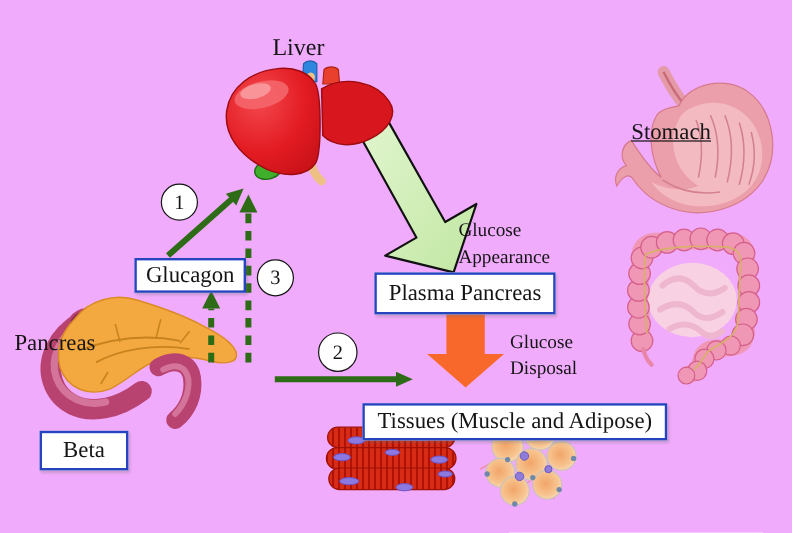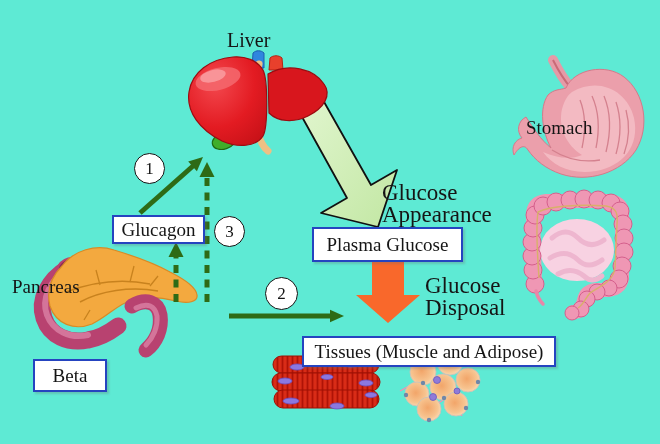--- a/index.html
+++ b/index.html
@@ -1,20 +1,20 @@
 <!DOCTYPE html>
 <html><head>
 <meta charset="utf-8">
 <style>
   html,body{margin:0;padding:0;background:#fff;}
-  .canvas{position:relative;width:660px;height:444px;background:#5eead4;
+  .canvas{position:relative;width:660px;height:444px;background:#f0abfc;
           font-family:"Liberation Serif",serif;color:#151515;overflow:hidden;}
   .art{position:absolute;left:0;top:0;}
   .lbl{position:absolute;font-size:19px;white-space:nowrap;}
-  .lbl2{position:absolute;font-size:23px;line-height:22px;white-space:nowrap;}
+  .lbl2{position:absolute;font-size:16px;line-height:22px;white-space:nowrap;}
   .bx{position:absolute;background:#fff;border:2px solid #2544c0;
       display:flex;align-items:center;justify-content:center;font-size:19px;
       box-shadow:1.5px 2px 2px rgba(110,110,110,.30);}
   .circ{position:absolute;width:29px;height:29px;border:1.6px solid #141414;border-radius:50%;
         background:#fff;display:flex;align-items:center;justify-content:center;font-size:17px;}
 </style>
 </head>
 <body>
 
 <div class="canvas">
@@ -179,34 +179,34 @@
         <polygon points="176,242 168.5,257 183.5,257" stroke="none"></polygon>
       </g>
       <g>
         <line x1="229" y1="316" x2="331" y2="316" stroke-width="5"></line>
         <polygon points="344,316 330,309.8 330,322.2" stroke="none"></polygon>
       </g>
     </g>
   </svg>
 
   <div class="lbl" style="left:227px;top:29px;font-size:20px;">Liver</div>
-  <div class="lbl" style="left:526px;top:117px;">Stomach</div>
+  <div class="lbl" style="left:526px;top:100px;text-decoration:underline;">Stomach</div>
   <div class="lbl" style="left:12px;top:276px;">Pancreas</div>
 
   <div class="lbl2" style="left:382px;top:182px;">
     <div>Glucose</div>
     <div>Appearance</div>
   </div>
   <div class="lbl2" style="left:425px;top:275px;">
     <div>Glucose</div>
     <div>Disposal</div>
   </div>
 
   <div class="bx" style="left:33px;top:340px;width:70px;height:29px;margin-top:19px;">Beta</div>
   <div class="bx" style="left:112px;top:215px;width:89px;height:25px;">Glucagon</div>
-  <div class="bx" style="left:312px;top:227px;width:147px;height:31px;">Plasma Glucose</div>
+  <div class="bx" style="left:312px;top:227px;width:147px;height:31px;">Plasma Pancreas</div>
   <div class="bx" style="left:266px;top:336px;width:250px;height:27px;margin-left:36px;">Tissues (Muscle and Adipose)</div>
 
   <div class="circ" style="left:134px;top:153px;">1</div>
   <div class="circ" style="left:265px;top:277px;width:31px;height:31px;">2</div>
   <div class="circ" style="left:214px;top:216px;">3</div>
 
 </div>
 
 </body></html>

